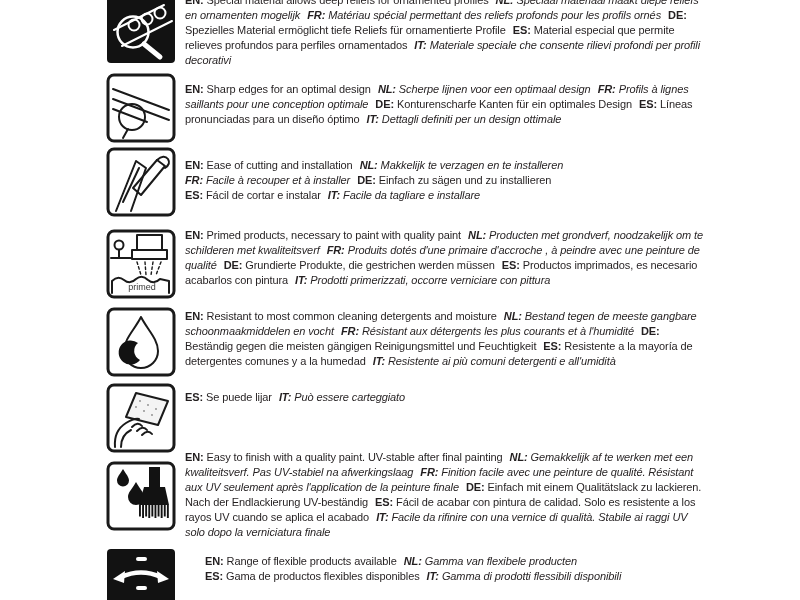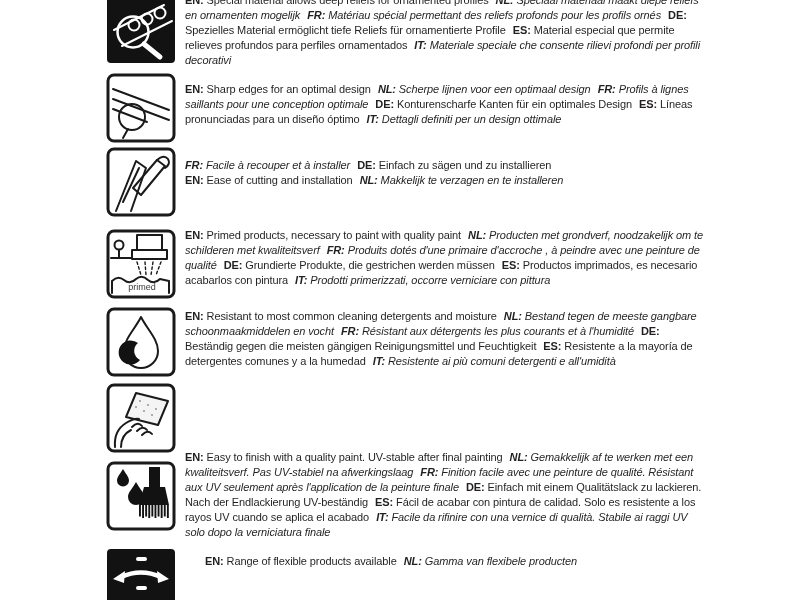--- a/index.html
+++ b/index.html
@@ -67,22 +67,23 @@
             <rect x="2" y="2" width="66" height="66" rx="6" fill="#ffffff" stroke="#1a1a1a" stroke-width="3"></rect>
             <g fill="none" stroke="#1a1a1a" stroke-width="2" stroke-linecap="round" stroke-linejoin="round">
               <path d="M10,64 L30,14 L40,21 L25,64"></path>
               <path d="M17,55 L33,21"></path>
               <path d="M27,41 L51,13 L59,19 L35,48 Z"></path>
               <path d="M51,13 q7,-6 11,-1 q3,5 -3,9"></path>
             </g>
           </svg>
         </span>
     <p class="feature-text" style="top: 11px;">
+          <span class="pair-line"><span class="seg"><b class="lang">EN:</b> Ease of cutting and installation</span><span class="sep"></span><span class="seg it"><b class="lang">NL:</b> Makkelijk te verzagen en te installeren</span></span>
           <span class="pair-line"><span class="seg it"><b class="lang">FR:</b> Facile à recouper et à installer</span><span class="sep"></span><span class="seg"><b class="lang">DE:</b> Einfach zu sägen und zu installieren</span></span>
-          <span class="pair-line"><span class="seg"><b class="lang">EN:</b> Ease of cutting and installation</span><span class="sep"></span><span class="seg it"><b class="lang">NL:</b> Makkelijk te verzagen en te installeren</span></span>
+          <span class="pair-line"><span class="seg"><b class="lang">ES:</b> Fácil de cortar e instalar</span><span class="sep"></span><span class="seg it"><b class="lang">IT:</b> Facile da tagliare e installare</span></span>
         </p>
   </section>
 
   <section class="feature" style="top: 227px;">
     <span class="icon-box" style="top: 2px; text-align: right;">
           <svg viewBox="0 0 70 70" xmlns="http://www.w3.org/2000/svg">
             <rect x="2" y="2" width="66" height="66" rx="6" fill="#ffffff" stroke="#1a1a1a" stroke-width="3"></rect>
             <g fill="none" stroke="#1a1a1a" stroke-width="2" stroke-linecap="round" stroke-linejoin="round">
               <circle cx="13" cy="16" r="4.5"></circle>
               <line x1="13" y1="21" x2="13" y2="29"></line>
@@ -132,20 +133,21 @@
               <circle cx="34" cy="18" r="0.9"></circle>
               <circle cx="42" cy="22" r="0.9"></circle>
               <circle cx="50" cy="26" r="0.9"></circle>
               <circle cx="38" cy="28" r="0.9"></circle>
               <circle cx="46" cy="32" r="0.9"></circle>
               <circle cx="30" cy="24" r="0.9"></circle>
             </g>
           </svg>
         </span>
     <p class="feature-text" style="top: 7px;">
+          <span class="pair-line"><span class="seg"><b class="lang">ES:</b> Se puede lijar</span><span class="sep"></span><span class="seg it"><b class="lang">IT:</b> Può essere carteggiato</span></span>
         </p>
   </section>
 
   <section class="feature" style="top: 450px;">
     <span class="icon-box" style="top: 11px;">
           <svg viewBox="0 0 70 70" xmlns="http://www.w3.org/2000/svg">
             <rect x="2" y="2" width="66" height="66" rx="6" fill="#ffffff" stroke="#1a1a1a" stroke-width="3"></rect>
             <path d="M17,8 c-3,5 -6,8 -6,11.5 a6,6 0 0 0 12,0 c0,-3.5 -3,-6.5 -6,-11.5 Z" fill="#121212"></path>
             <path d="M30,21 c-4,7 -8,10.5 -8,15 a8,8 0 0 0 16,0 c0,-4.5 -4,-8 -8,-15 Z" fill="#121212"></path>
             <rect x="43" y="6" width="11" height="20" fill="#121212"></rect>
@@ -173,16 +175,17 @@
               <rect x="30" y="9" width="11" height="4" rx="2"></rect>
               <rect x="30" y="38" width="11" height="4" rx="2"></rect>
               <polygon points="7,31 19,23 18,35"></polygon>
               <polygon points="63,31 51,23 52,35"></polygon>
             </g>
             <path d="M15,29 Q35,20 55,29" fill="none" stroke="#ffffff" stroke-width="4.5" stroke-linecap="round"></path>
           </svg>
         </span>
     <p class="feature-text" style="top: 6px; margin-left: 20px;">
           <span class="pair-line"><span class="seg"><b class="lang">EN:</b> Range of flexible products available</span><span class="sep"></span><span class="seg it"><b class="lang">NL:</b> Gamma van flexibele producten</span></span>
+          <span class="pair-line"><span class="seg"><b class="lang">ES:</b> Gama de productos flexibles disponibles</span><span class="sep"></span><span class="seg it"><b class="lang">IT:</b> Gamma di prodotti flessibili disponibili</span></span>
         </p>
   </section>
 </main>
 </div>
 
 </body></html>

